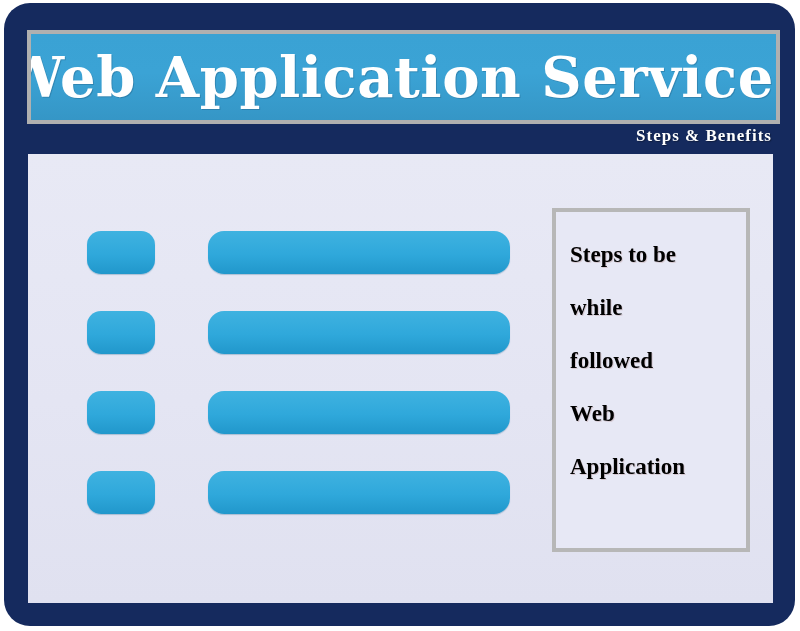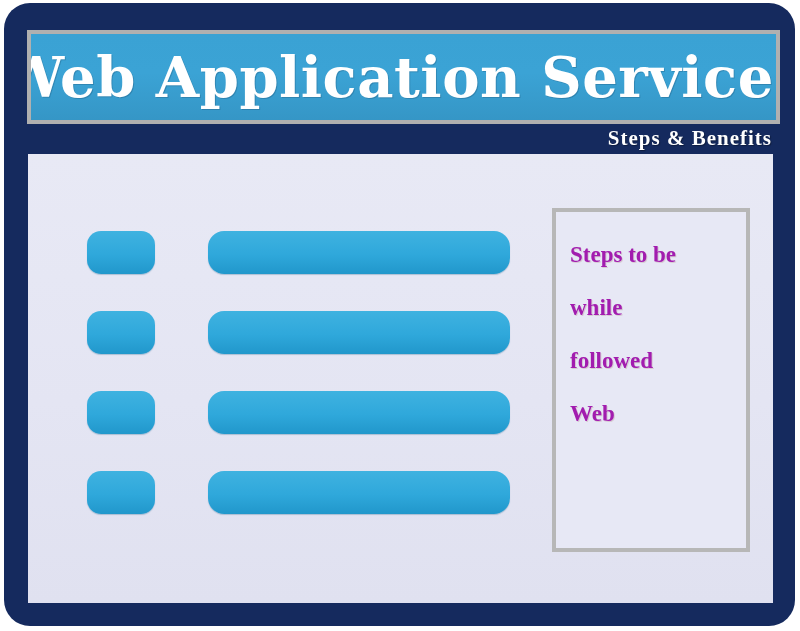--- a/index.html
+++ b/index.html
@@ -65,21 +65,21 @@
     text-shadow: 1px 1px 0 rgba(20,60,90,0.25);
   }
 
   
   .subtitle {
     position: absolute;
     right: 28px;
     top: 126px;
     font-family: "Liberation Serif", serif;
     font-weight: bold;
-    font-size: 21px;
+    font-size: 17px;
     color: #ffffff;
     letter-spacing: 1px;
     white-space: nowrap;
     text-shadow: 1px 1px 1px rgba(0,0,0,0.35);
   }
 
   
   .content-panel {
     position: absolute;
     left: 28px;
@@ -138,21 +138,21 @@
     height: 100%;
     box-sizing: border-box;
     background: #e7e8f5;
     padding: 16px 10px 10px 14px;
   }
   .caption-line {
     font-family: "Liberation Serif", serif;
     font-weight: bold;
     font-size: 23px;
     line-height: 53px;
-    color: #a21caf;
+    color: #000000;
     white-space: nowrap;
     text-shadow: 1px 1px 0 rgba(140,60,55,0.18);
   }
 </style>
 </head>
 <body>
 
 <div id="slide">
 
   <div class="outer-frame"></div>
@@ -190,18 +190,19 @@
       </div>
 
     </div>
 
     <div class="caption-box">
       <div class="caption-box-inner">
         <div class="caption-line">Steps to be</div>
         <div class="caption-line">while</div>
         <div class="caption-line">followed</div>
         <div class="caption-line">Web</div>
+        <div class="caption-line">Application</div>
       </div>
     </div>
 
   </div>
 
 </div>
 
 </body></html>

